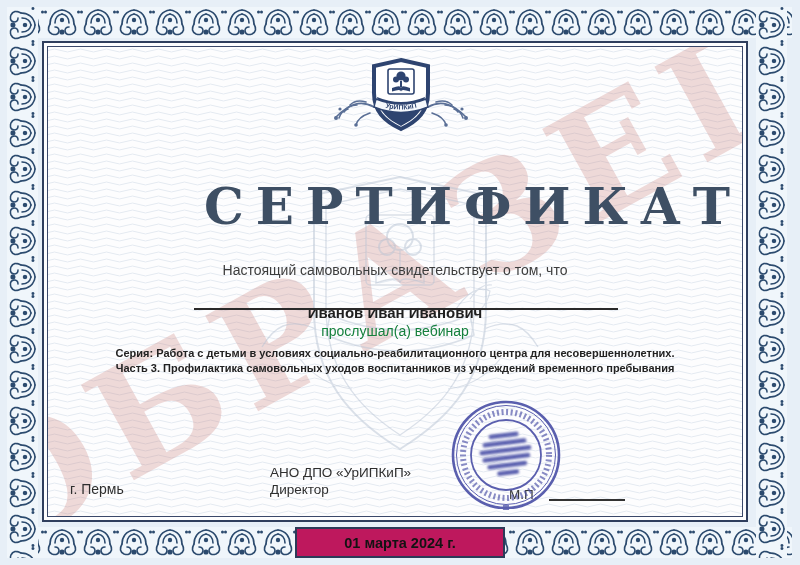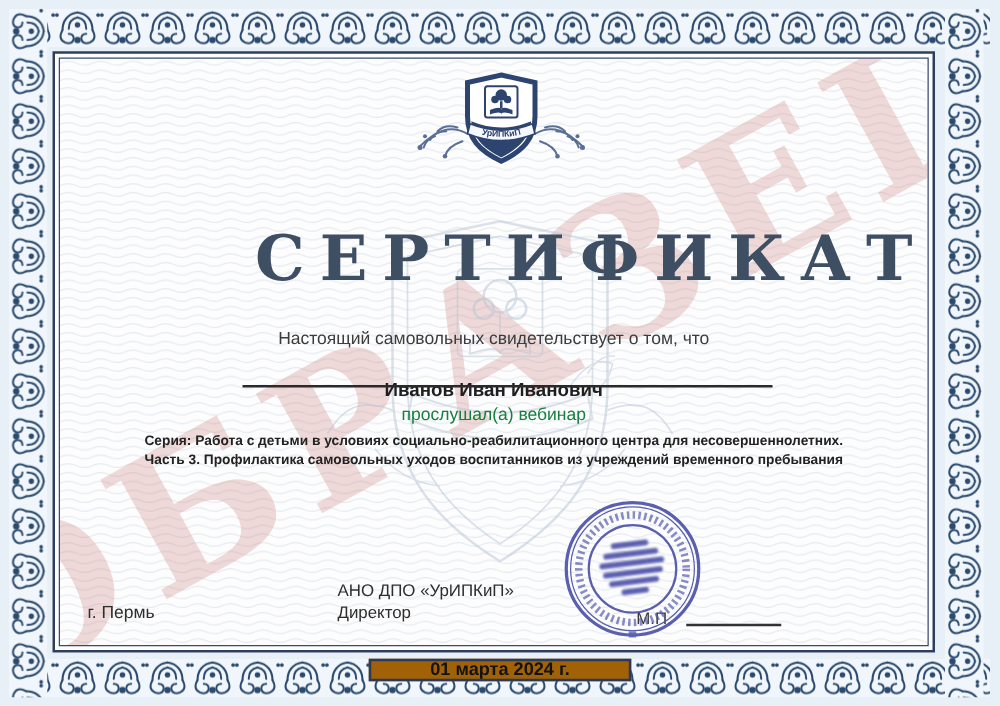--- a/index.html
+++ b/index.html
@@ -42,22 +42,22 @@
   .city{position:absolute;left:22px;top:434px;font-size:14px;color:#2e2e2e;}
   .signer{position:absolute;left:222px;top:417px;font-size:13.5px;
        line-height:1.28;color:#2e2e2e;}
   .mp{position:absolute;left:461px;top:440px;font-size:13.5px;color:#3a3a3a;z-index:3;}
   .sigline{position:absolute;left:501px;top:452px;width:76px;
        border-top:2px solid #333;z-index:3;}
   .stamp{position:absolute;left:398px;top:350px;z-index:4;opacity:.92;
        filter:blur(.4px);}
   .disclaimer{position:absolute;left:0;width:100%;top:459px;text-align:left;
        font-size:12.5px;color:#3b82f6;margin-top:10px;}
-  .datebox{position:absolute;left:295px;top:527px;width:210px;height:18px;
-       background:#a16207;border:2px solid #2c3a58;box-sizing:border-box;
+  .datebox{position:absolute;left:295px;top:527px;width:210px;height:31px;
+       background:#be185d;border:2px solid #2c3a58;box-sizing:border-box;
        display:flex;align-items:center;justify-content:center;
        font-size:14.5px;font-weight:bold;color:#131313;z-index:6;}
   .hidden-defs{position:absolute;width:0;height:0;}
 </style>
 </head>
 <body>
 
 <div class="page">
 
   <svg class="hidden-defs" aria-hidden="true">

